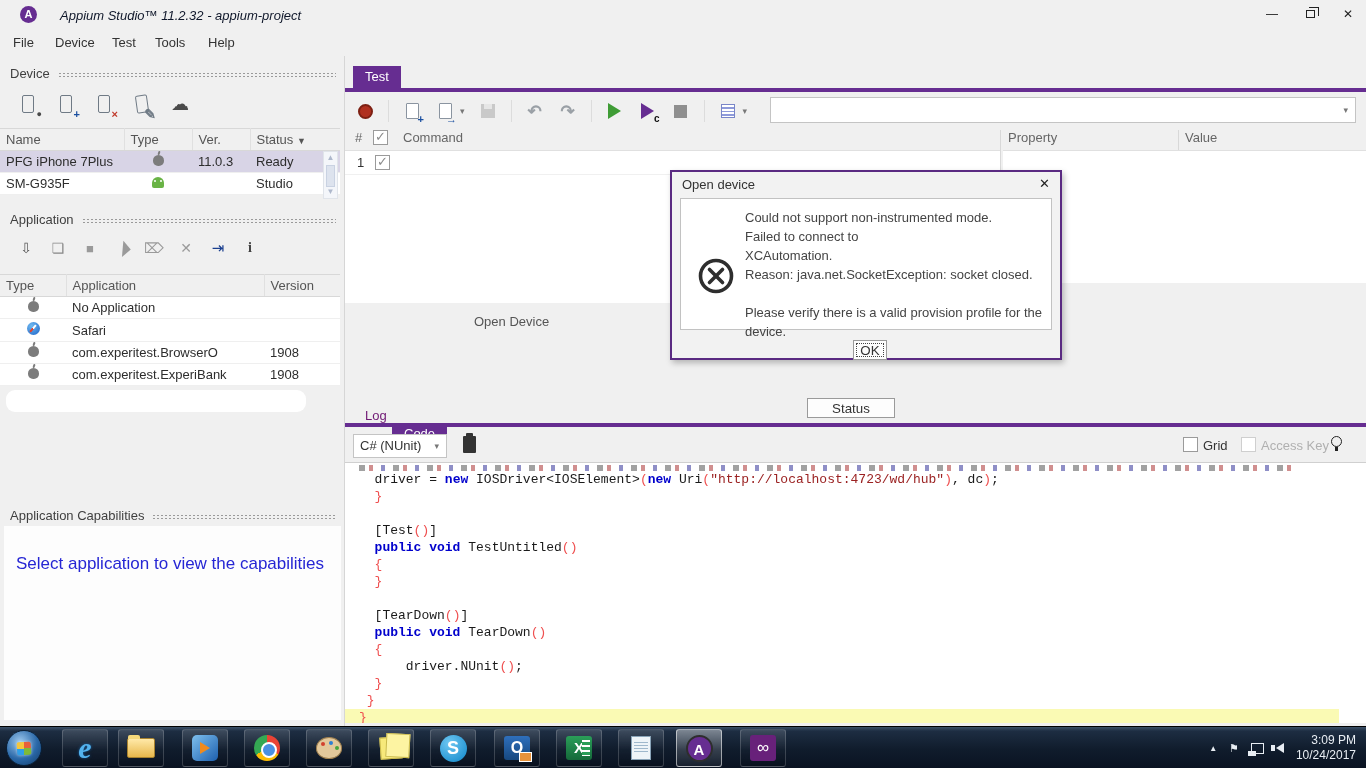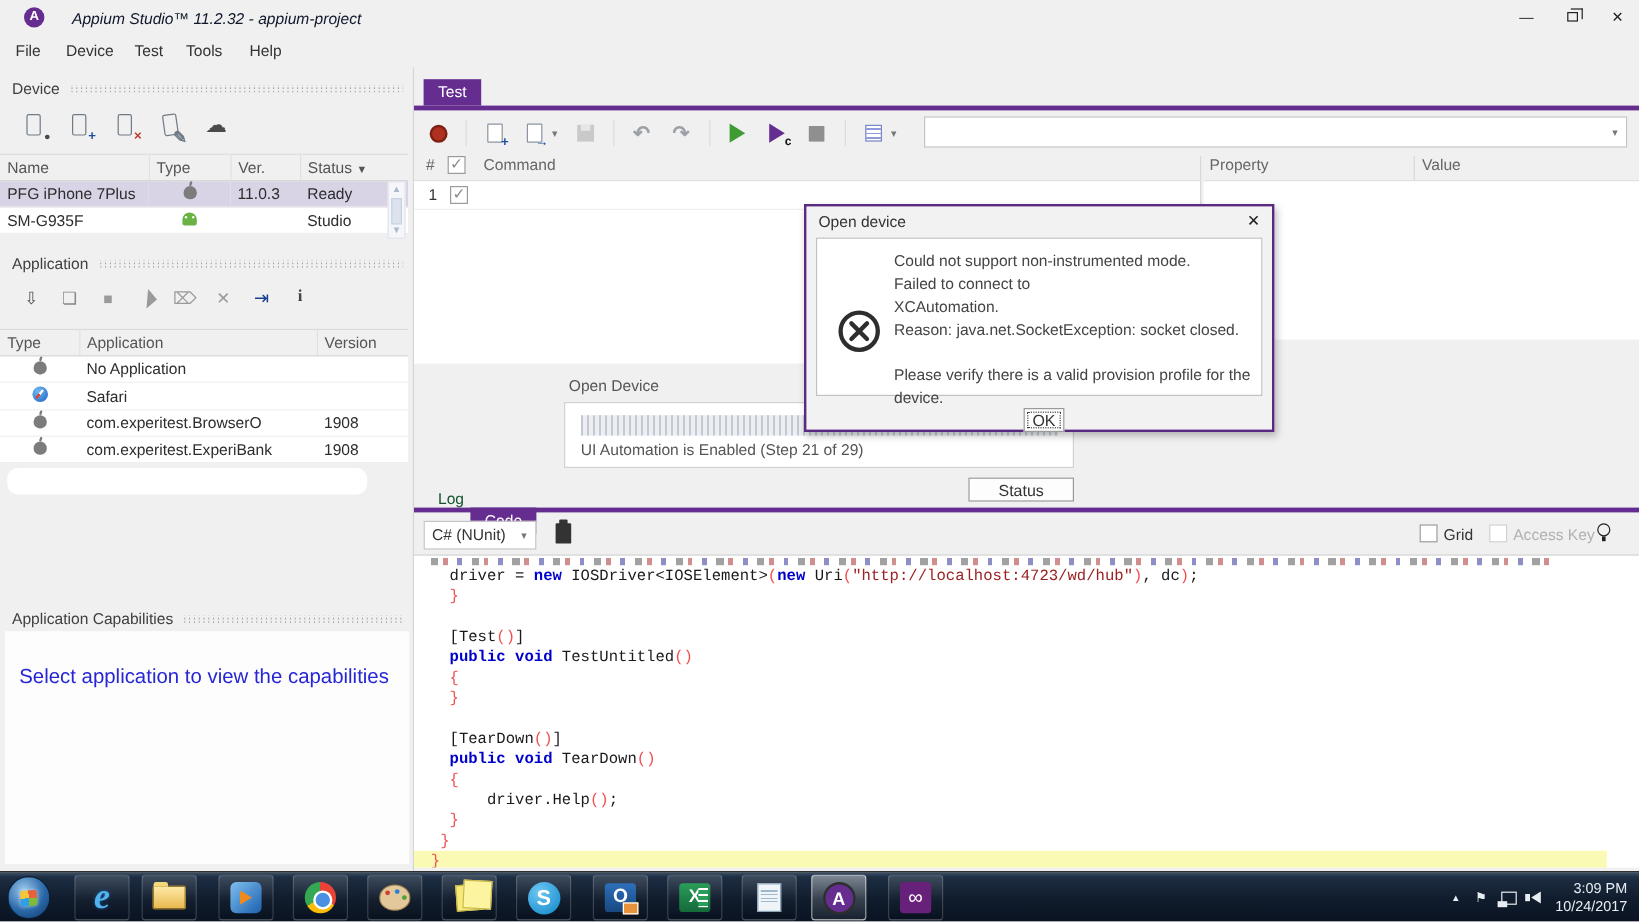--- a/index.html
+++ b/index.html
@@ -48,21 +48,21 @@
   .safari-ic { display:inline-block; width:13px; height:13px; border-radius:50%; background:radial-gradient(circle at 35% 30%, #6fb9f0, #1c63c7); position:relative; }
   .safari-ic::before { content:""; position:absolute; left:5.5px; top:2px; width:2px; height:9px; background:linear-gradient(#fff 50%, #e8402a 50%); transform:rotate(40deg); }
 
   .cap-panel { position:absolute; left:4px; width:337px; background:#fdfdfd; }
   .cap-msg { position:absolute; left:12px; top:28px; color:#2626d4; font-size:17px; }
   .smear { position:absolute; background:#fff; border-radius:9px; }
 
   
   .right-area { position:absolute; left:345px; top:56px; width:1021px; height:670px; background:#f0f0f0; }
   .tab { position:absolute; height:22px; padding:0 12px; line-height:22px; color:#fff; background:#662d91; }
-  .tab.inactive { background:transparent; color:#14532d; }
+  .tab.inactive { background:transparent; color:#701a75; }
   .tab-underline { position:absolute; left:0; width:1021px; height:4px; background:#662d91; }
 
   .tb-row { position:absolute; left:10px; top:42px; height:26px; display:flex; align-items:center; gap:13px; }
   .tb-sep { width:1px; height:22px; background:#dcdcdc; }
   .tbi { width:20px; height:20px; display:flex; align-items:center; justify-content:center; font-size:14px; color:#888; position:relative; }
   .rec { width:15px; height:15px; border-radius:50%; background:#b03020; border:2px solid #7d2013; }
   .page { width:13px; height:16px; border:1.4px solid #8a94a0; border-radius:1px; background:#fff; position:relative; }
   .caret { font-size:9px; color:#777; margin-left:-8px; }
   .disk { width:14px; height:14px; background:#c9c9c9; position:relative; }
   .disk::before { content:""; position:absolute; left:3px; top:0; width:8px; height:5px; background:#e6e6e6; }
@@ -358,24 +358,20 @@
 
     <div class="cmd-panel">
       <div class="cmd-row">
         <span style="position:absolute; left:12px; top:2px">1</span>
         <span class="chk checked" style="position:absolute; left:30px; top:2px"></span>
       </div>
     </div>
     <div class="prop-panel"></div>
 
     <div class="od-label" style="left:129px; top:258px">Open Device</div>
-    <div class="od-box" style="left:125px; top:279px; width:425px; height:55px">
-      <div class="pbar" style="width:398px"></div>
-      <div class="od-status">UI Automation is Enabled (Step 21 of 29)</div>
-    </div>
     <button class="btn" style="position:absolute; left:462px; top:342px; width:88px; height:20px">Status</button>
 
     <div class="tab inactive" style="left:8px; top:349px">Log</div>
     <div class="tab" style="left:47px; top:367px">Code</div>
     <div class="tab-underline" style="top:367px"></div>
 
     <div class="combo code-toolbar-combo"><span>C# (NUnit)</span><span class="caret">▾</span></div>
     <span class="clipboard"></span>
     <span class="chk" style="position:absolute; left:838px; top:381px"></span>
     <span class="gridchk-label" style="position:absolute; left:858px; top:382px">Grid</span>
@@ -390,21 +386,21 @@
           <div class="code-line"><span class="p">  }</span></div>
           <div class="code-line">&nbsp;</div>
           <div class="code-line"><span class="n">  [Test</span><span class="p">()</span><span class="n">]</span></div>
           <div class="code-line"><span class="k">  public void</span><span class="n"> TestUntitled</span><span class="p">()</span></div>
           <div class="code-line"><span class="p">  {</span></div>
           <div class="code-line"><span class="p">  }</span></div>
           <div class="code-line">&nbsp;</div>
           <div class="code-line"><span class="n">  [TearDown</span><span class="p">()</span><span class="n">]</span></div>
           <div class="code-line"><span class="k">  public void</span><span class="n"> TearDown</span><span class="p">()</span></div>
           <div class="code-line"><span class="p">  {</span></div>
-          <div class="code-line"><span class="n">      driver.Help</span><span class="p">()</span><span class="n">;</span></div>
+          <div class="code-line"><span class="n">      driver.NUnit</span><span class="p">()</span><span class="n">;</span></div>
           <div class="code-line"><span class="p">  }</span></div>
           <div class="code-line"><span class="p"> }</span></div>
           <div class="code-line hl"><span class="p">}</span></div>
         </div>
 
     </div>
   </div>
 
   <div class="dialog">
     <div class="dlg-title">Open device</div>

